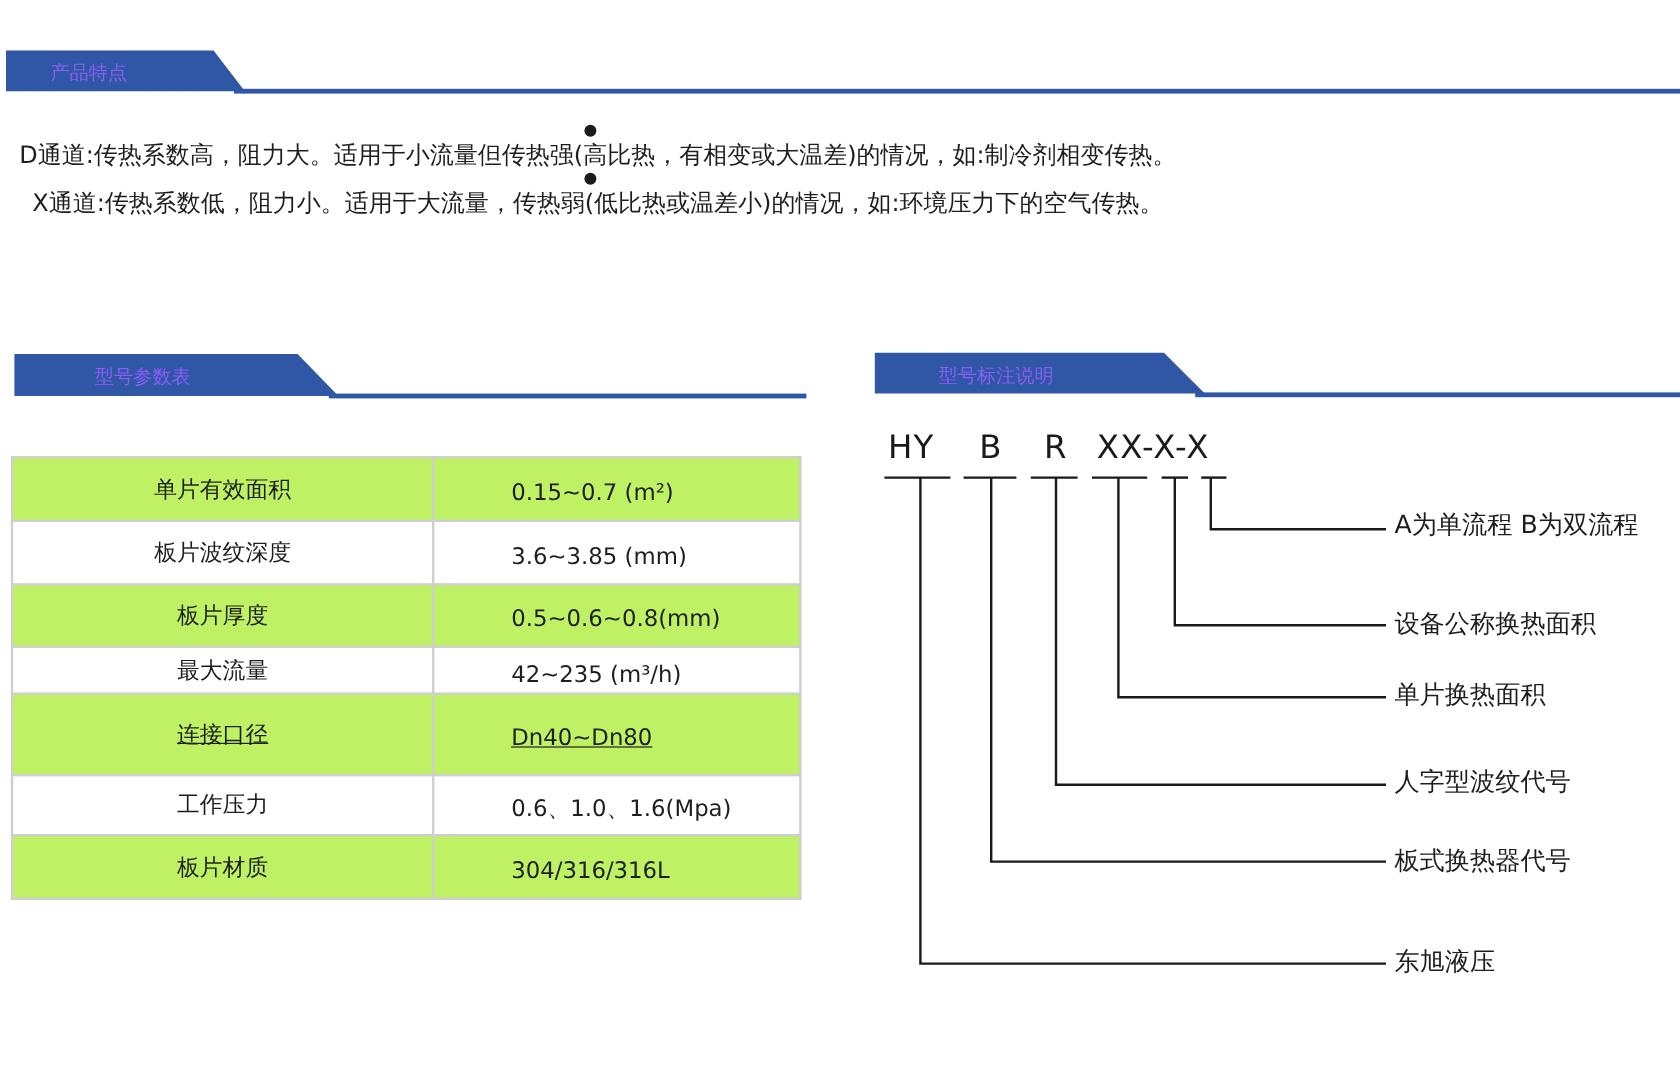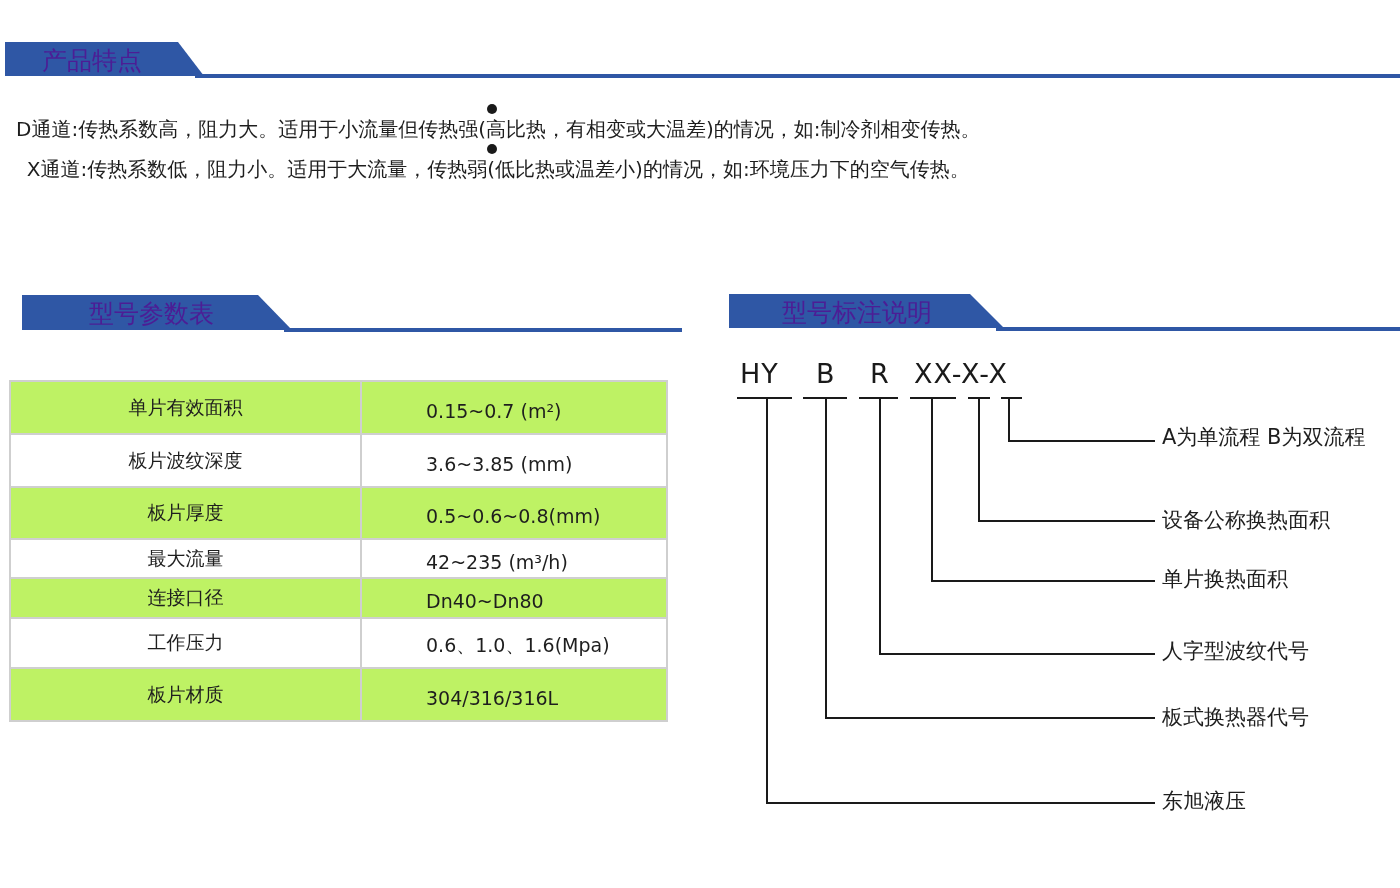--- a/index.html
+++ b/index.html
@@ -5,21 +5,21 @@
   html, body { margin: 0; padding: 0; }
   body {
     width: 1400px; height: 888px; position: relative; overflow: hidden;
     background: #ffffff;
     font-family: "DejaVu Sans", "Liberation Sans", sans-serif;
     color: #222222;
   }
   .hdr { position: absolute; }
   .hdr svg { position: absolute; left: 0; top: 0; overflow: visible; }
   .hdr-title {
-    position: absolute; color: #4c1d95; font-size: 25px; line-height: 34px;
+    position: absolute; color: #8b5cf6; font-size: 16px; line-height: 34px;
     white-space: nowrap;
   }
   .features { position: absolute; left: 16px; top: 104px; font-size: 20px; line-height: 30px; color: #1e1e1e; }
   .features .item { display: flex; align-items: center; white-space: nowrap; flex-direction: column; }
   .features .dot { width: 10px; height: 10px; border-radius: 50%; background: #1a1a1a; margin-right: 13px; flex: none; }
 
   .tbl { position: absolute; left: 9px; top: 380px; width: 659px; border-collapse: collapse; table-layout: fixed; }
   .tbl td { border: 2px solid #cfcfcf; padding: 0; font-size: 19px; color: #1e1e1e; }
   .tbl tr.shade td { background: #bef264; }
   .tbl td.k { width: 349px; text-align: center; }
@@ -44,21 +44,21 @@
   <div class="item">
     <span class="dot"></span>
     <span>D通道:传热系数高，阻力大。适用于小流量但传热强(高比热，有相变或大温差)的情况，如:制冷剂相变传热。</span>
   </div>
   <div class="item">
     <span class="dot"></span>
     <span>X通道:传热系数低，阻力小。适用于大流量，传热弱(低比热或温差小)的情况，如:环境压力下的空气传热。</span>
   </div>
 </div>
 
-<div class="hdr" style="left:14px;top:0;width:700px;height:340px;">
+<div class="hdr" style="left:4px;top:0;width:700px;height:340px;">
   <svg width="700" height="340">
     <polygon points="8,295 244,295 278,330 8,330" fill="#2f57a5"></polygon>
     <rect x="270" y="328" width="398" height="4" fill="#2f57a5"></rect>
   </svg>
   <div class="hdr-title" style="left:75px;top:297px;">型号参数表</div>
 </div>
 
 <table class="tbl">
   <tbody>
       <tr class="shade" style="height:53px;">
@@ -70,21 +70,21 @@
     <td class="v">3.6~3.85 (mm)</td>
   </tr>
   <tr class="shade" style="height:52px;">
     <td class="k">板片厚度</td>
     <td class="v">0.5~0.6~0.8(mm)</td>
   </tr>
   <tr style="height:39px;">
     <td class="k">最大流量</td>
     <td class="v">42~235 (m³/h)</td>
   </tr>
-  <tr class="shade" style="height:40px;">
+  <tr class="shade" style="height:68px;text-decoration:underline;">
     <td class="k">连接口径</td>
     <td class="v">Dn40~Dn80</td>
   </tr>
   <tr style="height:50px;">
     <td class="k">工作压力</td>
     <td class="v">0.6、1.0、1.6(Mpa)</td>
   </tr>
   <tr class="shade" style="height:53px;">
     <td class="k">板片材质</td>
     <td class="v">304/316/316L</td>

